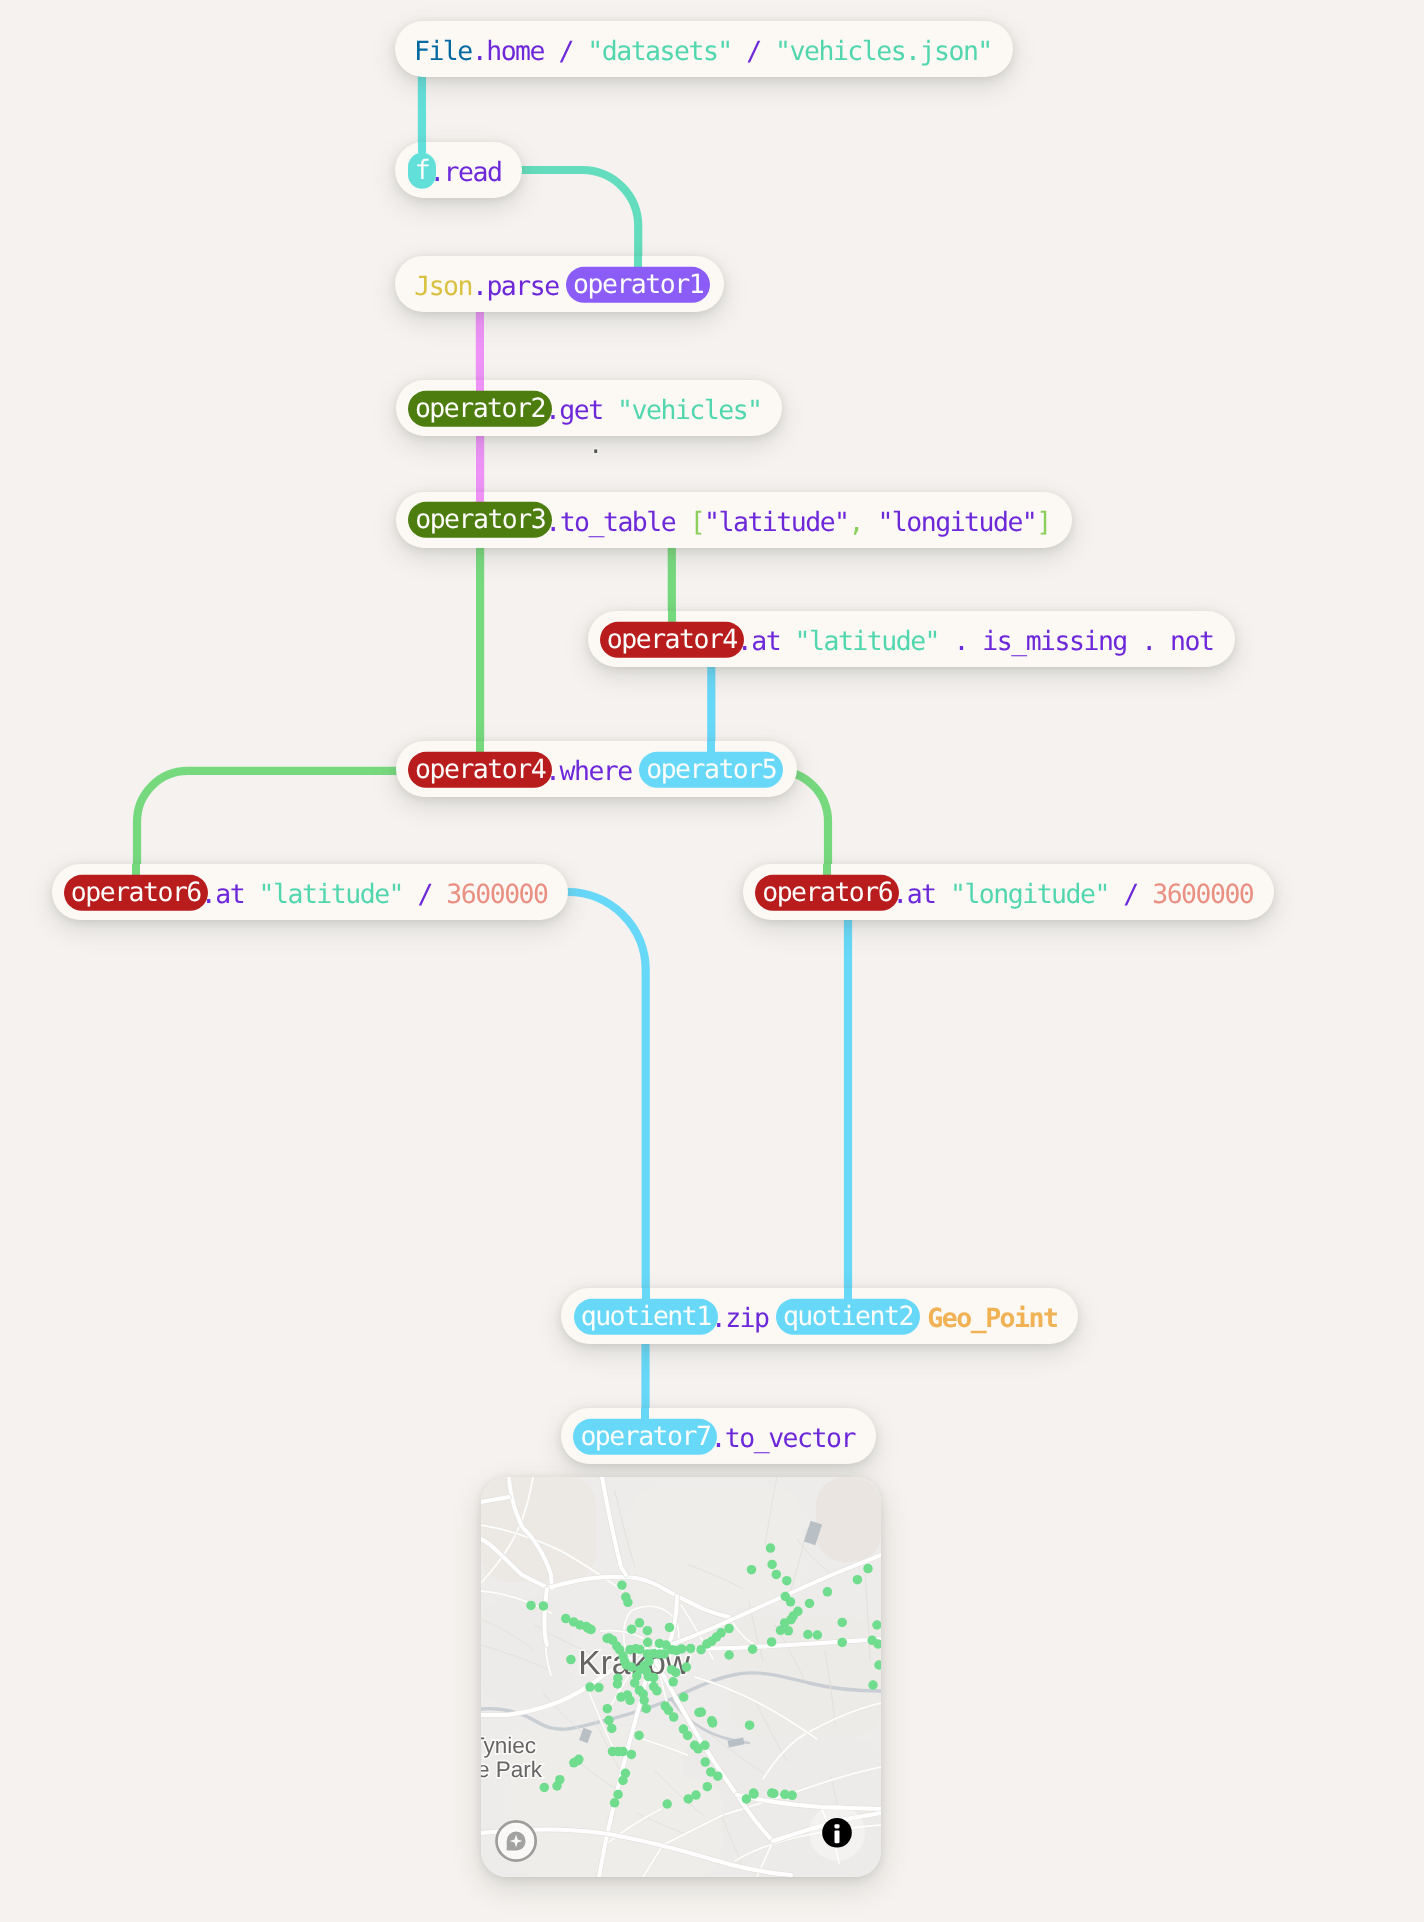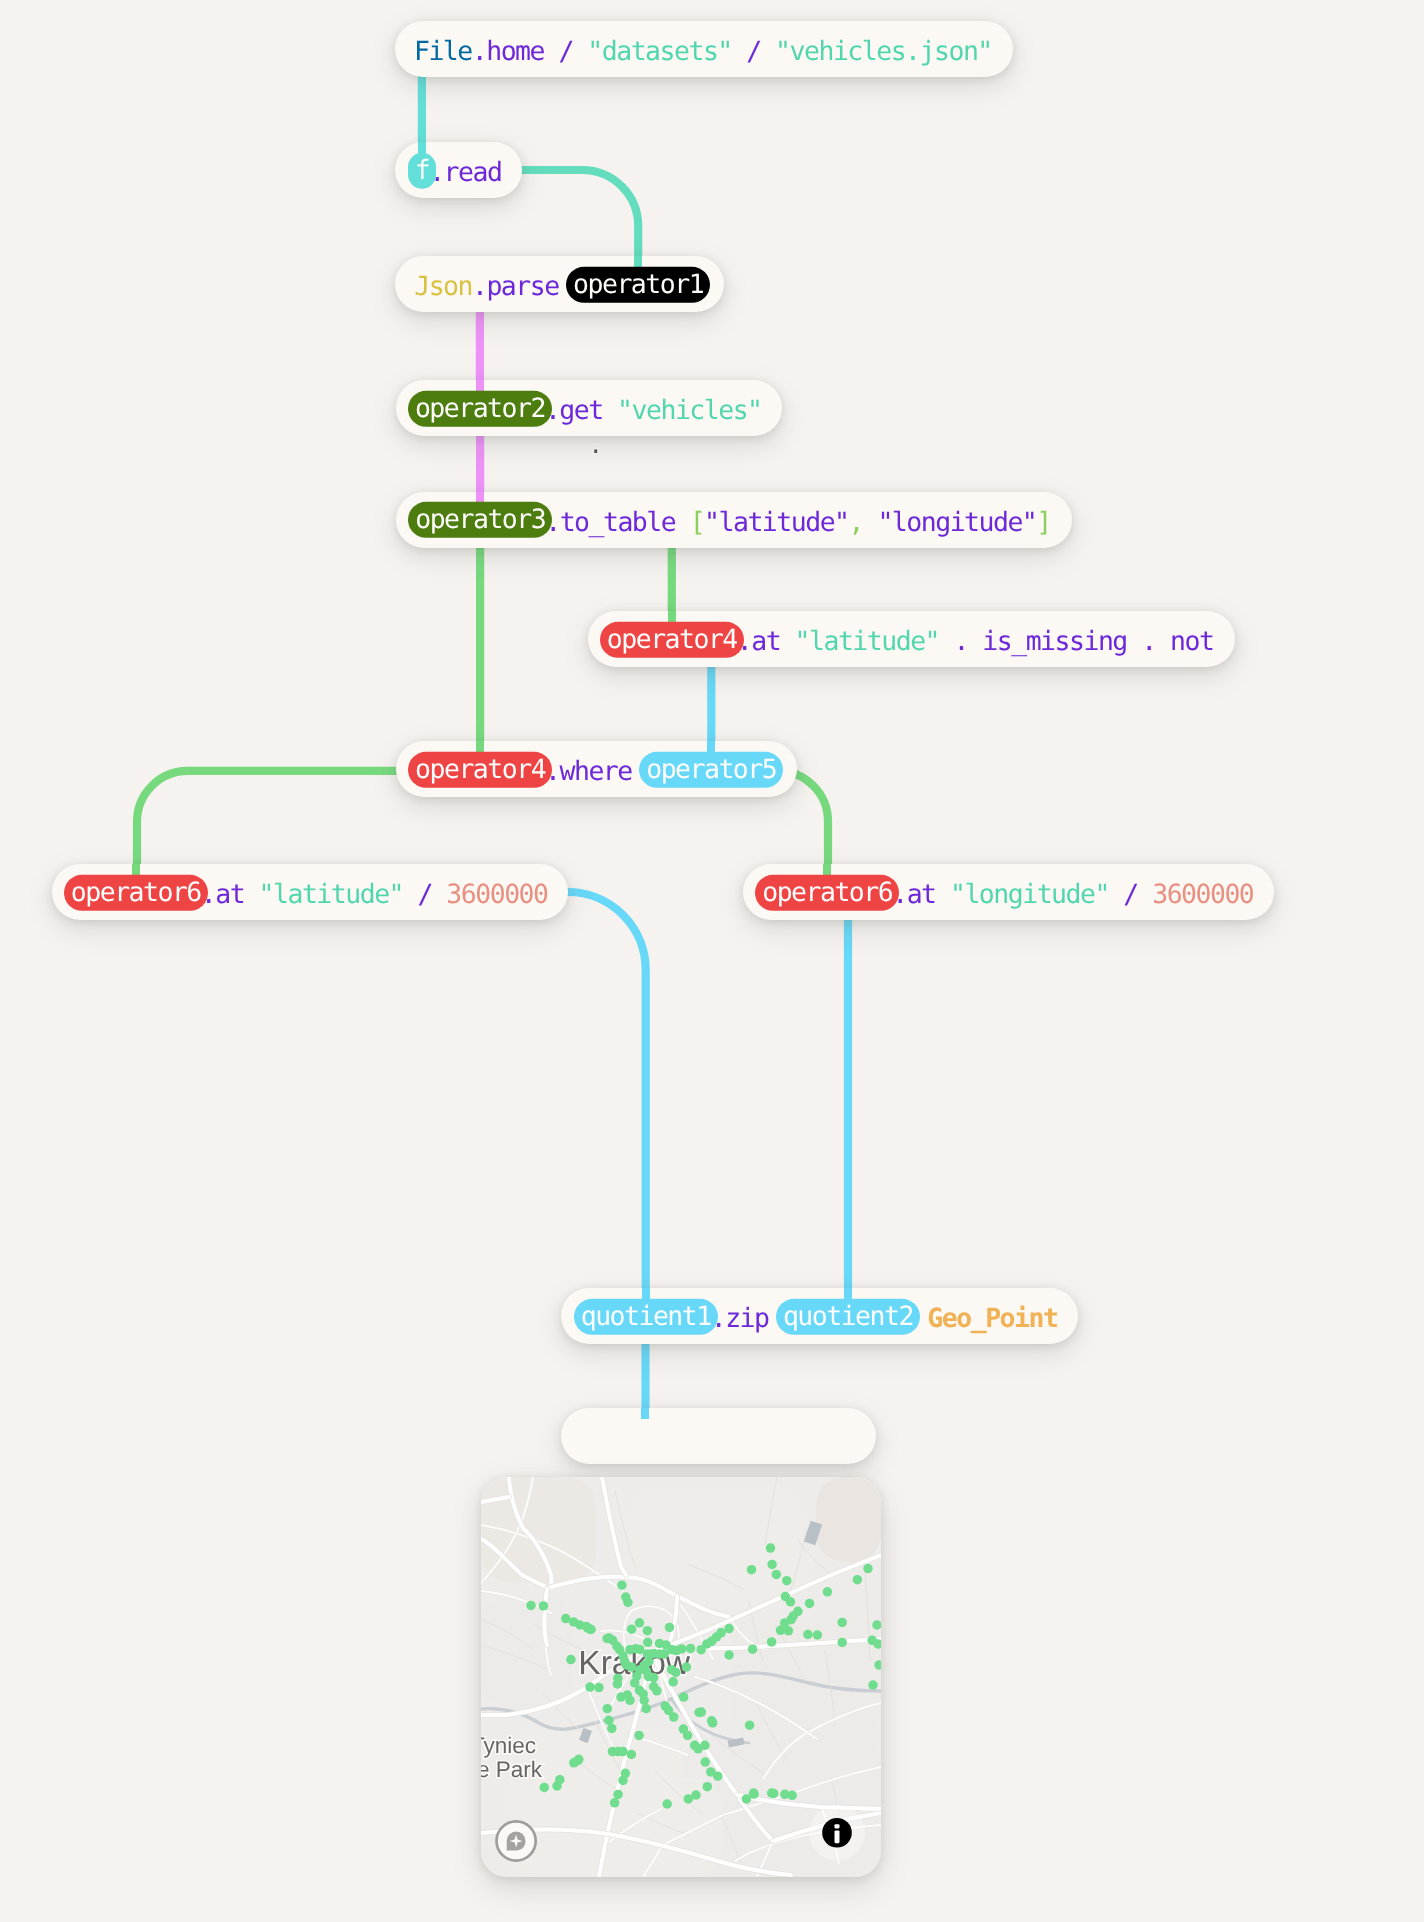--- a/index.html
+++ b/index.html
@@ -10,23 +10,23 @@
   svg#edges{position:absolute;left:0;top:0;width:1424px;height:1922px;}
   .node{position:absolute;background:#fcf9f5;border-radius:28px;height:56px;
         white-space:pre;font-size:26.5px;letter-spacing:-1.5107px;box-sizing:border-box;
         padding:0 19.3px;color:#3b3b3b;transform:translateZ(0);
         box-shadow:0 2px 8px rgba(96,98,92,.17), 0 9px 26px rgba(96,98,92,.18);}
   .node .line{display:block;height:56px;line-height:56px;transform:translateY(2.8px);}
   .tok{border-radius:18px;padding:0 7px;margin:0 -7px;color:#fdfdfb;
        box-shadow:none;display:inline-block;height:36px;line-height:36px;
        vertical-align:middle;position:relative;top:-2.85px;}
   .tok-teal{background:#63dfda;}
-  .tok-mint{background:#000000;}
+  .tok-mint{background:#8b5cf6;}
   .tok-pink{background:#4d7c0f;}
-  .tok-green{background:#ef4444;}
+  .tok-green{background:#b91c1c;}
   .tok-cyan{background:#67d8f8;}
   .plain{color:#6d28d9;}
   .str{color:#51d6ae;}
   .num{color:#e99082;}
   .brk{color:#8bcf5c;}
   .ty-blue{color:#0369a1;}
   .ty-yellow{color:#d9c142;}
   .ty-orange{color:#f0b255;font-weight:bold;}
   .stub{position:absolute;top:0;width:8.2px;display:block;}
   .dot{position:absolute;font-size:24px;line-height:0;color:#555;transform:translateZ(0);
@@ -58,21 +58,21 @@
       <div class="node" style="left: 394.7px; top: 20.5px; width: 618.125px;"><span class="line"><span class="ty-blue">File</span><span class="plain">.home / </span><span class="str">"datasets"</span><span class="plain"> / </span><span class="str">"vehicles.json"</span></span></div>
       <div class="node" style="left: 395.4px; top: 142px; width: 126.719px;"><i class="stub" style="left: 22.4px; background: rgb(99, 223, 218); height: 11.2px;"></i><span class="line"><span class="tok tok-teal">f</span><span class="plain">.read</span></span></div>
       <div class="node" style="left: 394.9px; top: 256px; width: 329.062px;"><i class="stub" style="left: 239.2px; background: rgb(99, 221, 189); height: 11.2px;"></i><span class="line"><span class="ty-yellow">Json</span><span class="plain">.parse </span><span class="tok tok-mint">operator1</span></span></div>
       <div class="node" style="left: 395.6px; top: 380px; width: 386.875px;"><i class="stub" style="left: 80.2px; background: rgb(238, 146, 248); height: 11.2px;"></i><span class="line"><span class="tok tok-pink">operator2</span><span class="plain">.get </span><span class="str">"vehicles"</span></span></div>
       <div class="node" style="left: 395.9px; top: 491.5px; width: 675.938px;"><i class="stub" style="left: 80.1px; background: rgb(238, 146, 248); height: 11.2px;"></i><span class="line"><span class="tok tok-pink">operator3</span><span class="plain">.to_table </span><span class="brk">[</span><span class="plain">"latitude"</span><span class="brk">,</span><span class="plain"> </span><span class="plain">"longitude"</span><span class="brk">]</span></span></div>
       <div class="node" style="left: 587.5px; top: 610.8px; width: 647.031px;"><i class="stub" style="left: 80.2px; background: rgb(119, 217, 126); height: 11.2px;"></i><span class="line"><span class="tok tok-green">operator4</span><span class="plain">.at </span><span class="str">"latitude"</span><span class="plain"> . is_missing . not</span></span></div>
       <div class="node" style="left: 395.8px; top: 741px; width: 401.328px;"><i class="stub" style="left: 80.2px; background: rgb(119, 217, 126); height: 11.2px;"></i><i class="stub" style="left: 311.4px; background: rgb(103, 216, 248); height: 11.2px;"></i><span class="line"><span class="tok tok-green">operator4</span><span class="plain">.where </span><span class="tok tok-cyan">operator5</span></span></div>
       <div class="node" style="left: 51.5px; top: 864px; width: 516.953px;"><i class="stub" style="left: 80.2px; background: rgb(119, 217, 126); height: 11.2px;"></i><span class="line"><span class="tok tok-green">operator6</span><span class="plain">.at </span><span class="str">"latitude"</span><span class="plain"> / </span><span class="num">3600000</span></span></div>
       <div class="node" style="left: 742.9px; top: 864px; width: 531.406px;"><i class="stub" style="left: 80.2px; background: rgb(119, 217, 126); height: 11.2px;"></i><span class="line"><span class="tok tok-green">operator6</span><span class="plain">.at </span><span class="str">"longitude"</span><span class="plain"> / </span><span class="num">3600000</span></span></div>
       <div class="node" style="left: 561.4px; top: 1288.2px; width: 516.953px;"><i class="stub" style="left: 80.2px; background: rgb(103, 216, 248); height: 11.2px;"></i><i class="stub" style="left: 282.5px; background: rgb(103, 216, 248); height: 11.2px;"></i><span class="line"><span class="tok tok-cyan">quotient1</span><span class="plain">.zip </span><span class="tok tok-cyan">quotient2</span><span class="plain"> </span><span class="ty-orange">Geo_Point</span></span></div>
-      <div class="node" style="left: 561.1px; top: 1408px; width: 314.609px;"><i class="stub" style="left: 80.2px; background: rgb(103, 216, 248); height: 11.2px;"></i></div>
+      <div class="node" style="left: 561.1px; top: 1408px; width: 314.609px;"><i class="stub" style="left: 80.2px; background: rgb(103, 216, 248); height: 11.2px;"></i><span class="line"><span class="tok tok-cyan">operator7</span><span class="plain">.to_vector</span></span></div>
     </div>
   <div id="mapw" style="left: 481px; top: 1477px; width: 400px; height: 400px;"><svg width="400" height="400" viewBox="0 0 400 400">
         <rect width="400" height="400" fill="#eeecea"></rect>
         <g>
           <rect x="0" y="0" width="115" height="105" fill="#ece8e4" rx="28"></rect>
           <rect x="150" y="10" width="170" height="120" fill="#efedea" rx="28"></rect>
           <rect x="250" y="140" width="150" height="120" fill="#edebe8" rx="28"></rect>
           <rect x="30" y="250" width="180" height="150" fill="#efedea" rx="28"></rect>
           <rect x="200" y="260" width="200" height="140" fill="#edebe9" rx="28"></rect>
           <rect x="335" y="0" width="65" height="85" fill="#eae5e0" rx="28"></rect>

